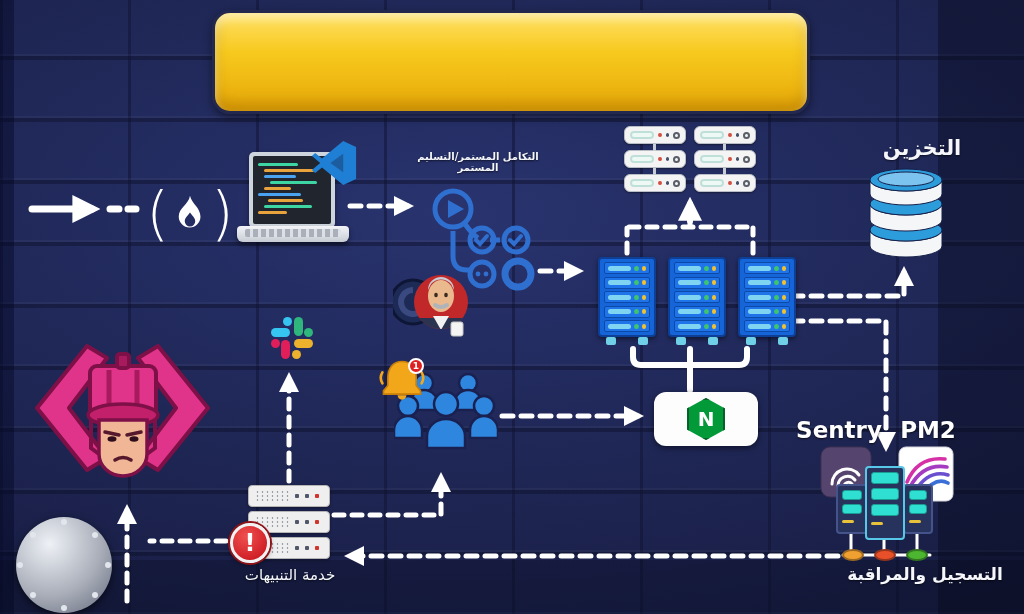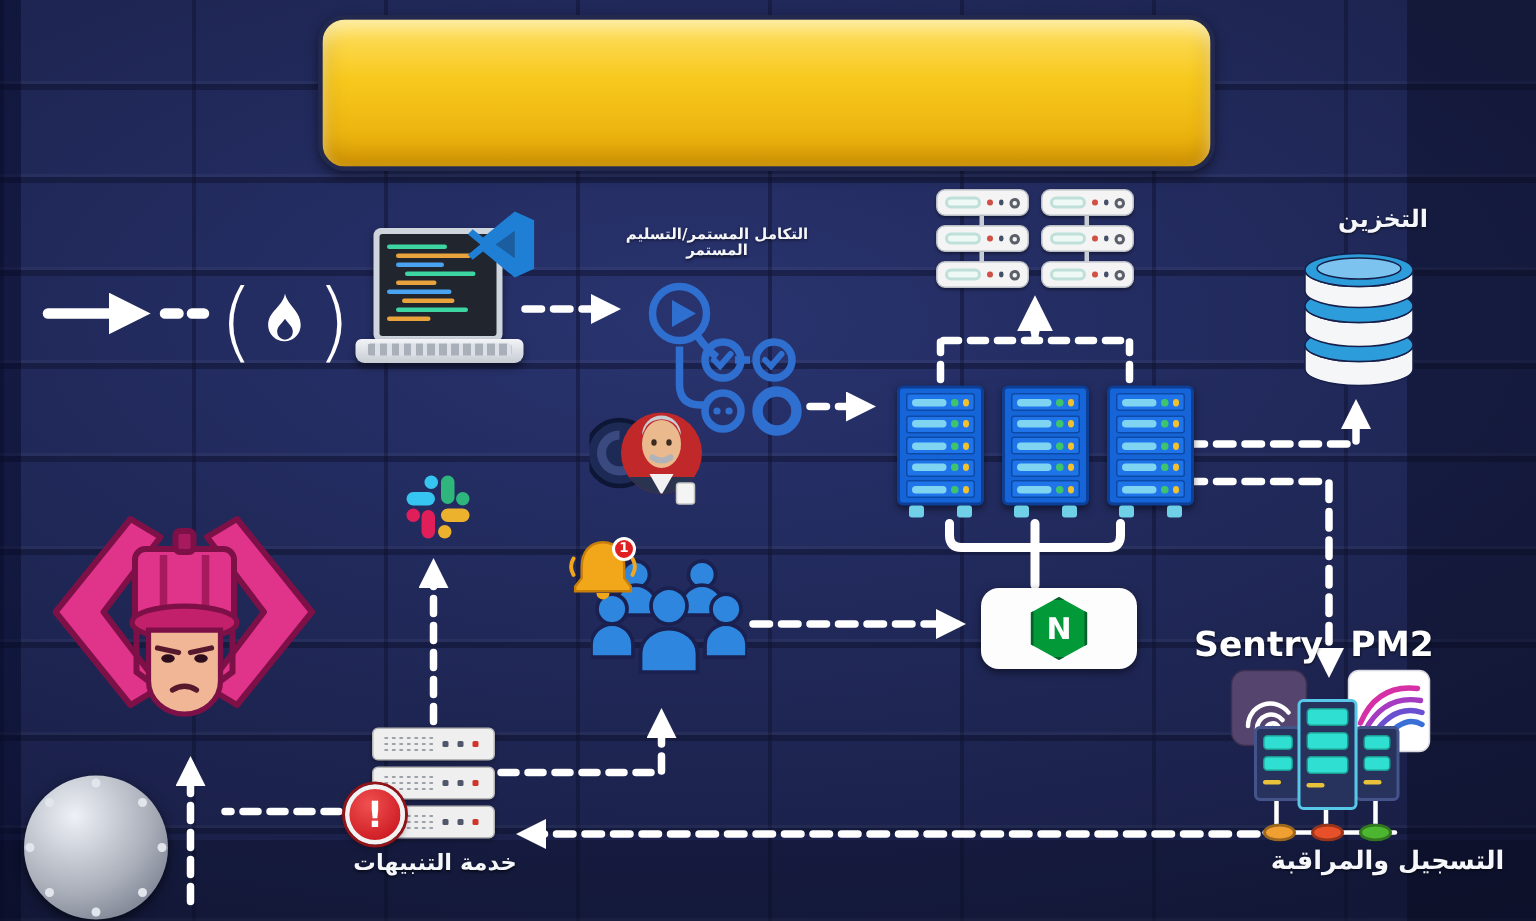--- a/index.html
+++ b/index.html
@@ -310,21 +310,21 @@
         </div>
     </div>
     <div class="leg" style="left:606px;top:337px;"></div>
     <div class="leg" style="left:638px;top:337px;"></div>
     <div class="leg" style="left:676px;top:337px;"></div>
     <div class="leg" style="left:708px;top:337px;"></div>
     <div class="leg" style="left:746px;top:337px;"></div>
     <div class="leg" style="left:778px;top:337px;"></div>
   </div>
 
-  <div class="abs lbl" dir="rtl" style="left:866px;top:136px;width:112px;font-size:16px;font-weight:700;z-index:3;">التخزين</div>
+  <div class="abs lbl" dir="rtl" style="left:866px;top:136px;width:112px;font-size:21px;font-weight:700;z-index:3;">التخزين</div>
   <svg class="abs" style="left:867px;top:168px;z-index:3;" width="78" height="94" viewBox="0 0 78 94">
     <g stroke="#16204a" stroke-width="1">
       <path d="M3,62 a36,11 0 0 0 72,0 v16 a36,11 0 0 1 -72,0 z" fill="#f5f6f8"></path>
       <ellipse cx="39" cy="62" rx="36" ry="11" fill="#2d9cdb"></ellipse>
       <path d="M3,36 a36,11 0 0 0 72,0 v16 a36,11 0 0 1 -72,0 z" fill="#f5f6f8"></path>
       <ellipse cx="39" cy="36" rx="36" ry="11" fill="#2d9cdb"></ellipse>
       <path d="M3,12 a36,11 0 0 0 72,0 v14 a36,11 0 0 1 -72,0 z" fill="#f5f6f8"></path>
       <ellipse cx="39" cy="12" rx="36" ry="11" fill="#2d9cdb"></ellipse>
       <ellipse cx="39" cy="11" rx="28" ry="7" fill="#7cc4ef"></ellipse>
     </g>
@@ -395,21 +395,21 @@
     <div class="alunit" style="left:248px;top:537px;">
         <span class="grid"></span>
         <span class="d" style="background:#50576a;"></span>
         <span class="d" style="background:#50576a;"></span>
         <span class="d" style="background:#d0342a;"></span>
       </div>
   </div>
   <div id="albadge" class="abs" style="z-index:4;">
       <span>!</span>
     </div>
-  <div class="abs lbl" dir="rtl" style="left:230px;top:566px;width:120px;font-size:15px;font-weight:700;z-index:3;">خدمة التنبيهات</div>
+  <div class="abs lbl" dir="rtl" style="left:230px;top:566px;width:120px;font-size:15px;font-weight:400;z-index:3;">خدمة التنبيهات</div>
 
   <svg class="abs" style="left:267px;top:313px;z-index:3;" width="50" height="50" viewBox="0 0 50 50">
     <rect x="27" y="4" width="9" height="19" rx="4.5" fill="#2EB67D"></rect>
     <rect x="4" y="15" width="19" height="9" rx="4.5" fill="#36C5F0"></rect>
     <rect x="14" y="27" width="9" height="19" rx="4.5" fill="#E01E5A"></rect>
     <rect x="27" y="26" width="19" height="9" rx="4.5" fill="#ECB22E"></rect>
     <rect x="16" y="4" width="9" height="9" rx="4.5" fill="#36C5F0"></rect>
     <rect x="37" y="15" width="9" height="9" rx="4.5" fill="#2EB67D"></rect>
     <rect x="4" y="26" width="9" height="9" rx="4.5" fill="#E01E5A"></rect>
     <rect x="25" y="37" width="9" height="9" rx="4.5" fill="#ECB22E"></rect>

